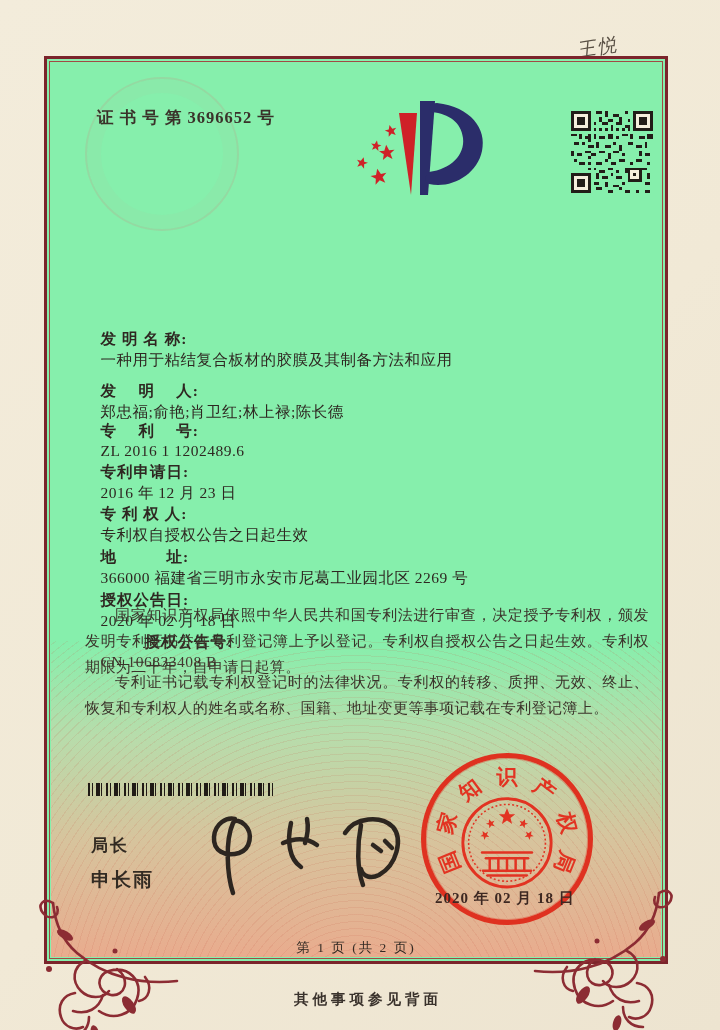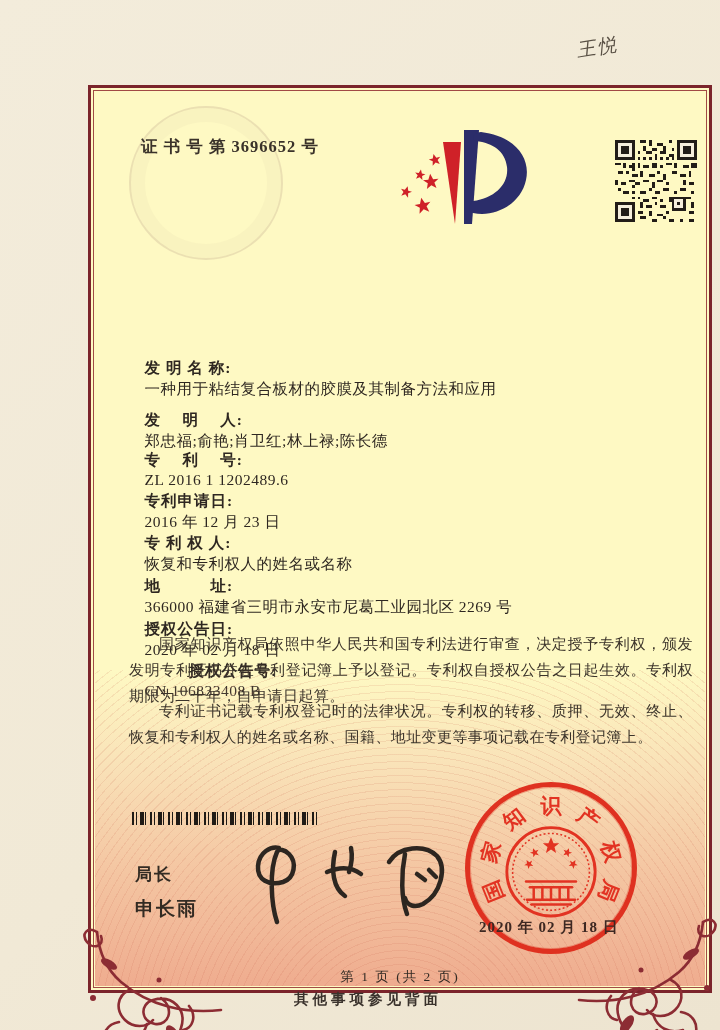--- a/index.html
+++ b/index.html
@@ -9,22 +9,22 @@
     font-family:"Liberation Serif","DejaVu Serif",serif;
     color:#2e2721;
   }
   .hand-note{
     position:absolute;left:576px;top:30px;width:100px;
     font-size:19px;font-style:italic;color:#3f362c;
     transform:rotate(-9deg);letter-spacing:2px;opacity:.85;
   }
   
   .cert{
-    position:absolute;left:44px;top:85px;width:618px;height:902px;
-    border:3px solid #7b242b;background:#fef9c3;margin-left:44px;
+    position:absolute;left:44px;top:56px;width:618px;height:902px;
+    border:3px solid #7b242b;background:#86efac;
   }
   .cert::before{
     content:"";position:absolute;inset:2px;border:1px solid #a14a45;pointer-events:none;z-index:5;
   }
   .watermark-ring{
     position:absolute;left:38px;top:18px;width:150px;height:150px;border-radius:50%;
     border:2px solid rgba(186,162,138,.28);box-shadow:inset 0 0 0 14px rgba(196,174,148,.08);
   }
   .cert-no{
     position:absolute;left:50px;top:48px;font-size:16.5px;font-weight:bold;
@@ -245,21 +245,21 @@
   <div class="row r3">
     <span class="lbl">专　 利　 号:</span>
     <span class="val">ZL 2016 1 1202489.6</span>
   </div>
   <div class="row r4">
     <span class="lbl">专利申请日:</span>
     <span class="val">2016 年 12 月 23 日</span>
   </div>
   <div class="row r5">
     <span class="lbl">专 利 权 人:</span>
-    <span class="val">恢复和专利权人的姓名或名称</span>
+    <span class="val">专利权自授权公告之日起生效</span>
   </div>
   <div class="row r6">
     <span class="lbl">地　　　址:</span>
     <span class="val">366000 福建省三明市永安市尼葛工业园北区 2269 号</span>
   </div>
   <div class="row r7">
     <span class="lbl">授权公告日:</span>
     <span class="val">2020 年 02 月 18 日</span>
     <span class="lbl2">授权公告号:</span>
     <span class="val">CN 106833408 B</span>

